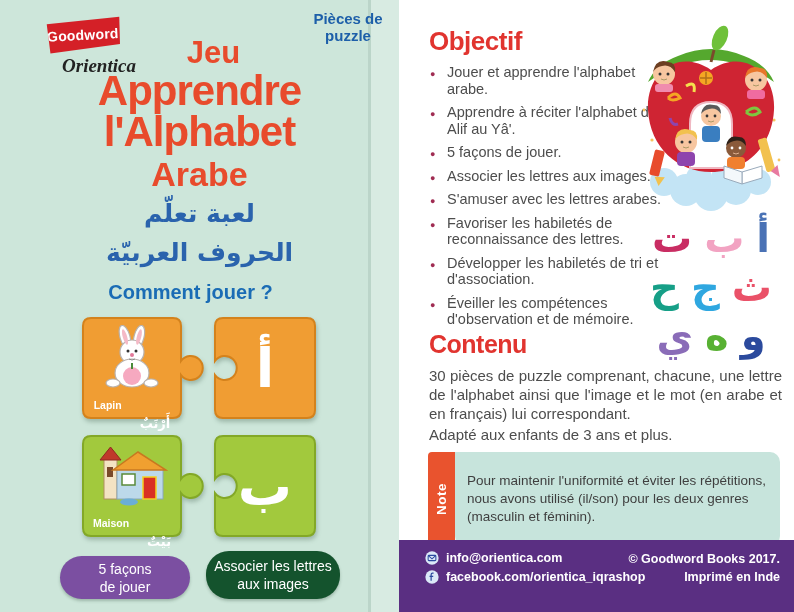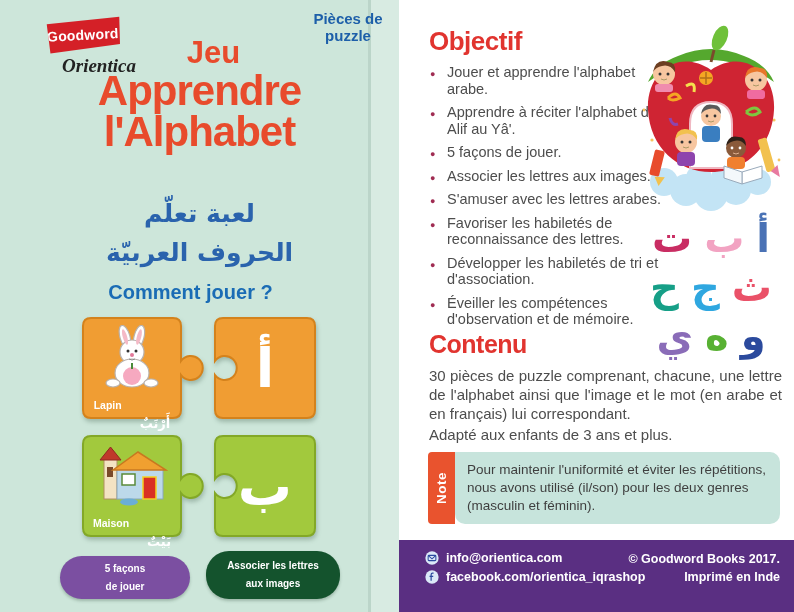--- a/index.html
+++ b/index.html
@@ -40,21 +40,21 @@
   .piece-art { position:absolute; left:10px; top:5px; width:82px; height:72px; display:flex; align-items:center; justify-content:center; }
   .piece-label { position:absolute; left:4px; top:77px; width:94px; height:24px; display:flex; align-items:center; justify-content:center; gap:18px; color:#fff; }
   .piece-label .fr { font-size:10.5px; font-weight:bold; }
   .piece-label .ar { font-family:"DejaVu Sans", sans-serif; font-size:13px; font-weight:bold; direction:rtl;margin-top:36px; }
   .letter-overlay { position:absolute; left:134px; top:0; width:100px; height:104px; display:flex; align-items:center; justify-content:center;
                     color:#fff; font-family:"DejaVu Sans", sans-serif; font-size:54px; font-weight:bold; }
   .fill-orange { fill:#f09d33; stroke:#d4821c; stroke-width:2; }
   .fill-green  { fill:#a2c93d; stroke:#83a827; stroke-width:2; }
 
   .pill { position:absolute; border-radius:23px; display:flex; flex-direction:column; align-items:center; justify-content:center;
-          color:#fff; font-weight:bold; font-size:10px; line-height:18px; box-shadow:0 2px 3px rgba(50,80,60,.3); }
+          color:#fff; font-weight:normal; font-size:14px; line-height:18px; box-shadow:0 2px 3px rgba(50,80,60,.3); }
   .pill-1 { left:60px; top:556px; width:130px; height:43px; }
   .pill-2 { left:206px; top:551px; width:134px; height:48px; }
 
   
   .right-panel { position:absolute; left:399px; top:0; width:395px; height:612px; background:#fff; }
 
   .sec-heading { position:absolute; left:30px; font-size:26px; font-weight:bold; color:#e1342f; letter-spacing:-.5px; }
   .objectif-heading { top:26px; }
   .contenu-heading { top:330px; font-size:25px; }
 
@@ -67,21 +67,21 @@
   .letters-grid { position:absolute; left:237px; top:214px; width:150px; }
   .letters-row { display:flex; justify-content:center; gap:12px; height:49px; align-items:center; }
   .letters-row span { font-family:"DejaVu Sans", sans-serif; font-size:40px; font-weight:bold; line-height:49px; }
 
   .contenu-p1 { position:absolute; left:30px; top:366px; width:353px; font-size:15px; line-height:19px; color:#4d4d4d; text-align:justify; }
   .contenu-p2 { position:absolute; left:30px; top:426px; width:353px; font-size:15px; color:#4d4d4d; }
 
   .note-wrap { position:absolute; left:29px; top:452px; width:352px; display:flex; align-items:stretch; }
   .note-tab { width:27px; background:#e9532e; border-radius:4px 0 0 4px; display:flex; align-items:center; justify-content:center; }
   .note-tab span { writing-mode:vertical-rl; transform:rotate(180deg); color:#fff; font-weight:bold; font-size:13.5px; letter-spacing:.5px; }
-  .note-box { flex:1; background:#c7e4dc; border-radius:0 10px 10px 10px; padding:9px 12px; font-size:13.5px; line-height:18px; color:#3f3f3f; }
+  .note-box { flex:1; background:#c7e4dc; border-radius:0 10px 10px 10px; padding:20px 12px; font-size:13.5px; line-height:18px; color:#3f3f3f; }
 
   .footer { position:absolute; left:0; top:540px; width:395px; height:72px; background:#5a2f82; }
   .contacts { position:absolute; left:26px; top:8px; }
   .contact-row { display:flex; align-items:center; gap:7px; height:19px; }
   .contact-row .txt { color:#fff; font-weight:bold; font-size:12.5px; }
   .copyright { position:absolute; right:14px; top:10px; text-align:right; color:#fff; font-weight:bold; font-size:12.5px; line-height:18px; }
 </style>
 </head>
 <body>
 
@@ -98,20 +98,21 @@
 
     <div class="pieces-badge">
       <div class="lbl">Pièces de</div>
       <div class="lbl">puzzle</div>
     </div>
 
     <div class="title">
       <div class="t1">Jeu</div>
       <div class="t2">Apprendre</div>
       <div class="t3">l'Alphabet</div>
+      <div class="t4">Arabe</div>
     </div>
 
     <div class="arabic-subtitle">
       <div>لعبة تعلّم</div>
       <div>الحروف العربيّة</div>
     </div>
 
     <div class="how-to-play">Comment jouer ?</div>
 
     <div class="puzzle-row" style="top:316px;">

